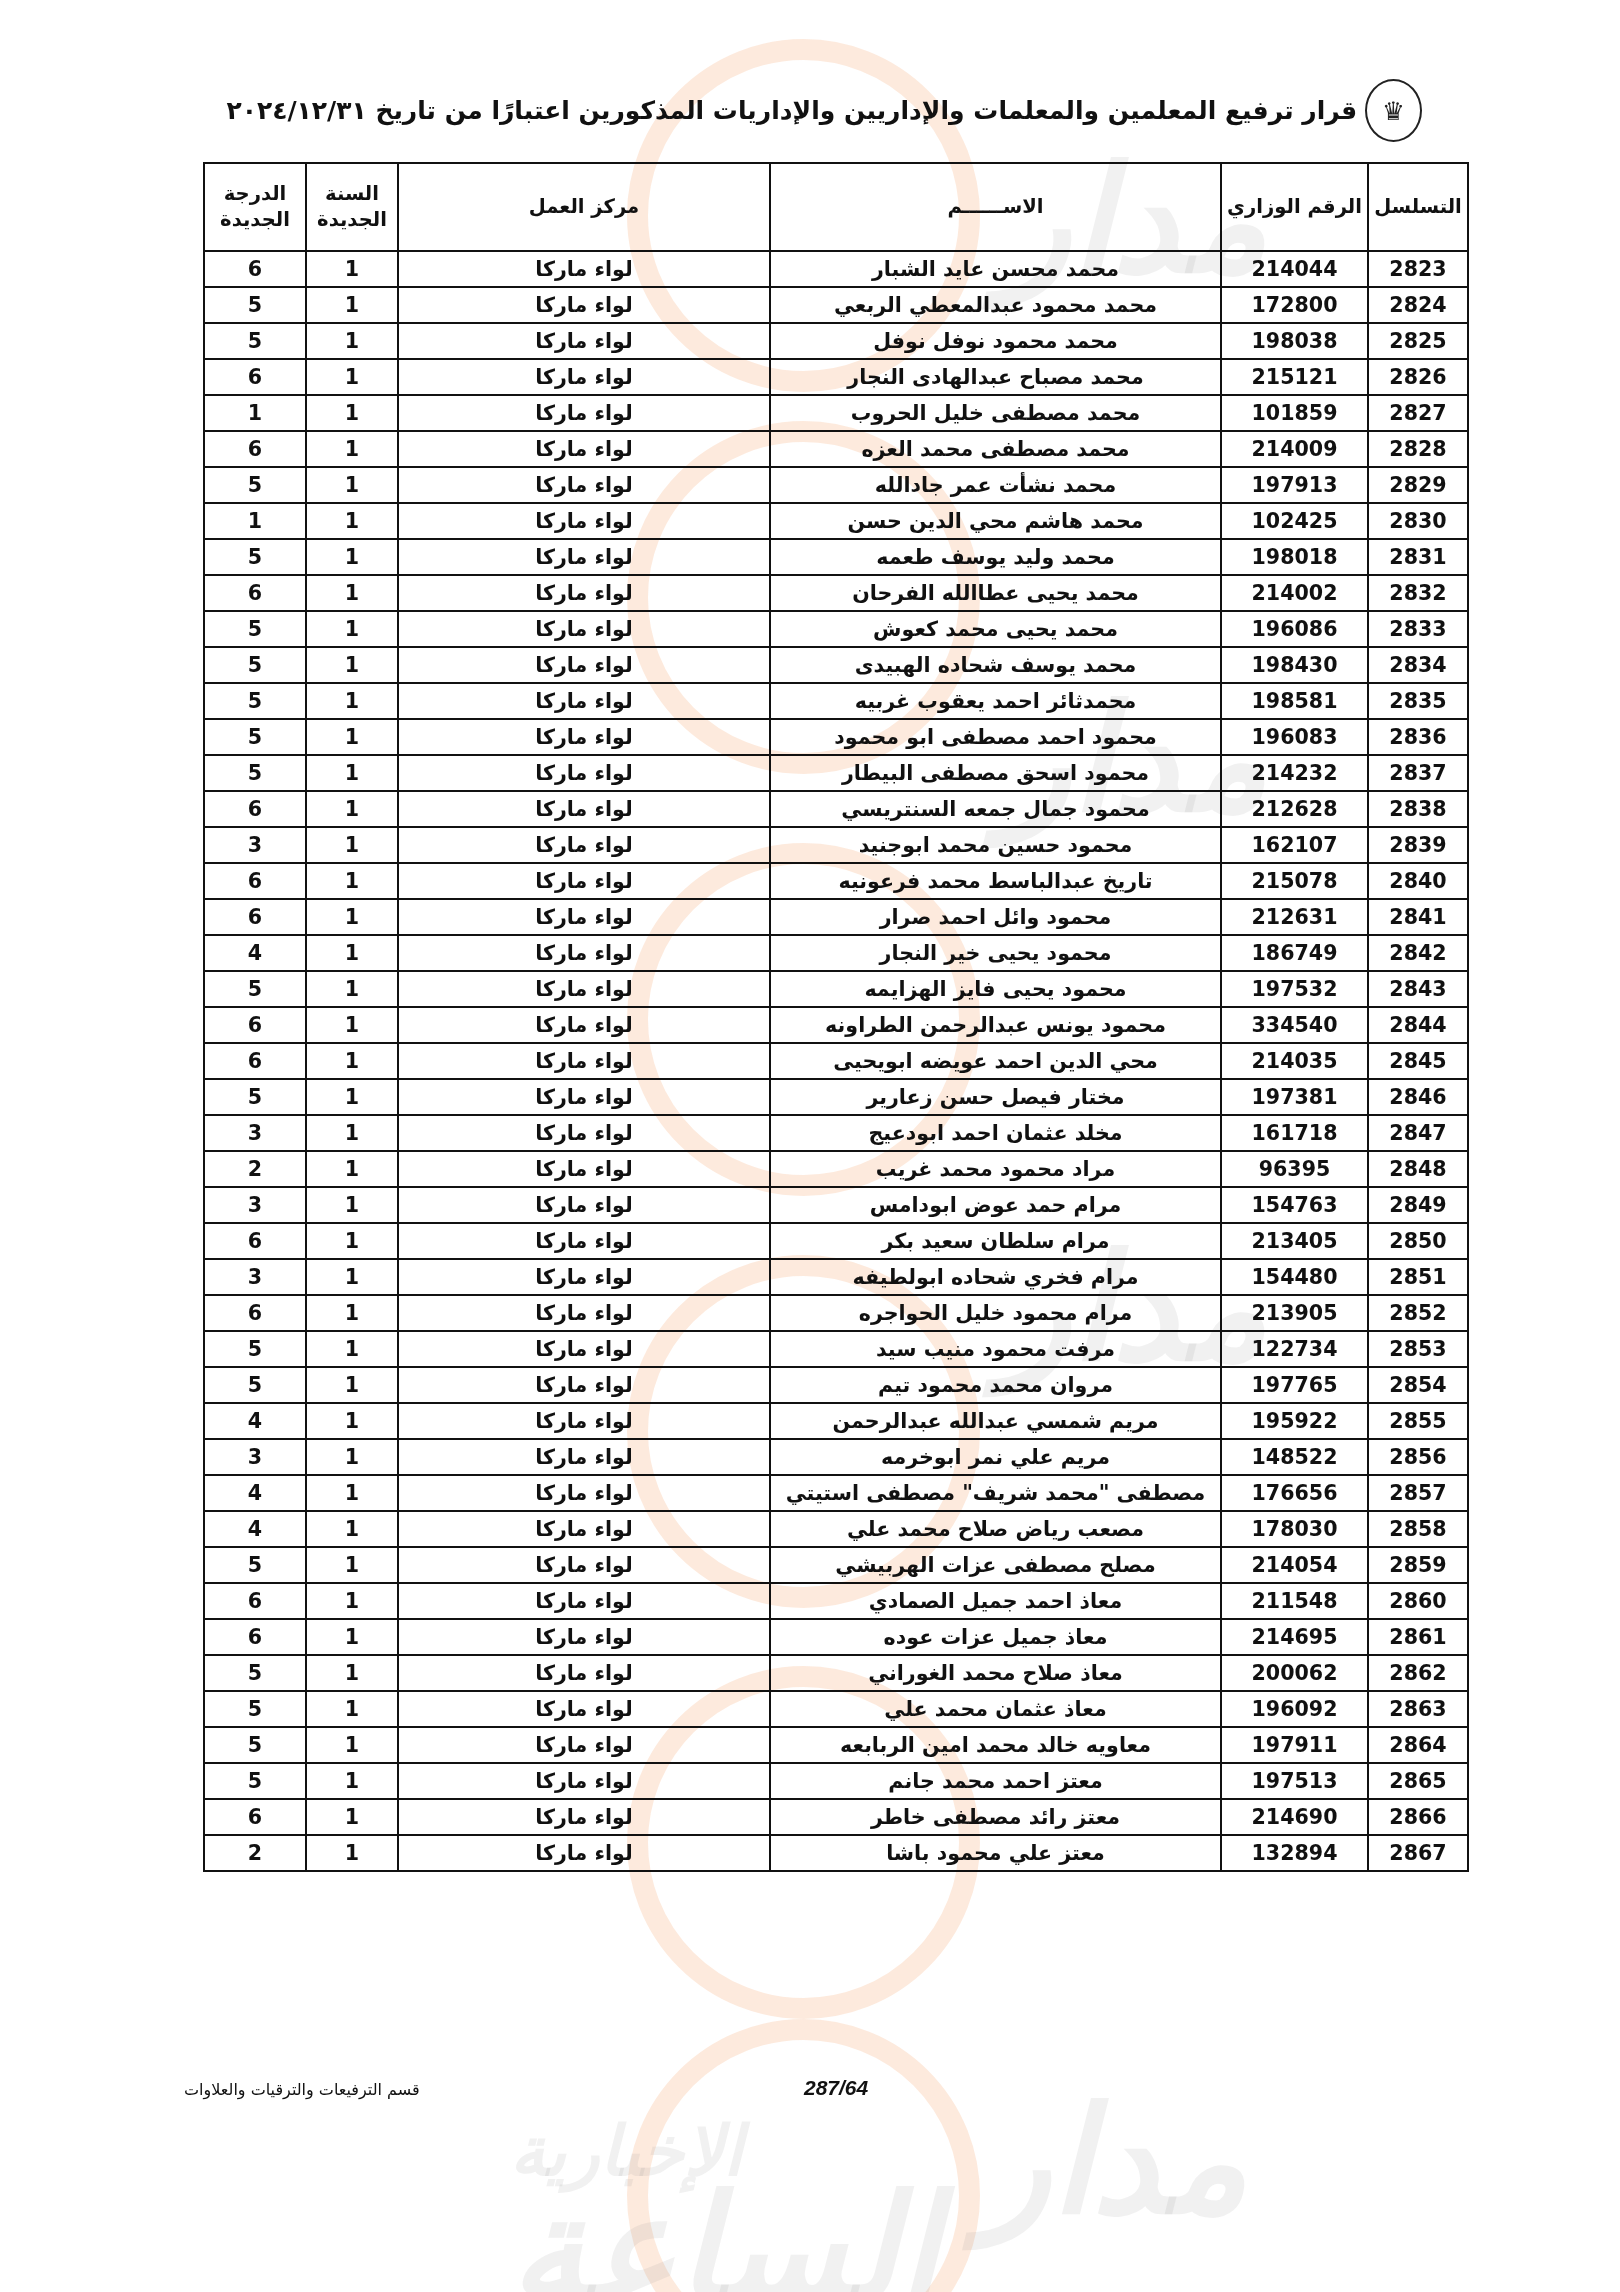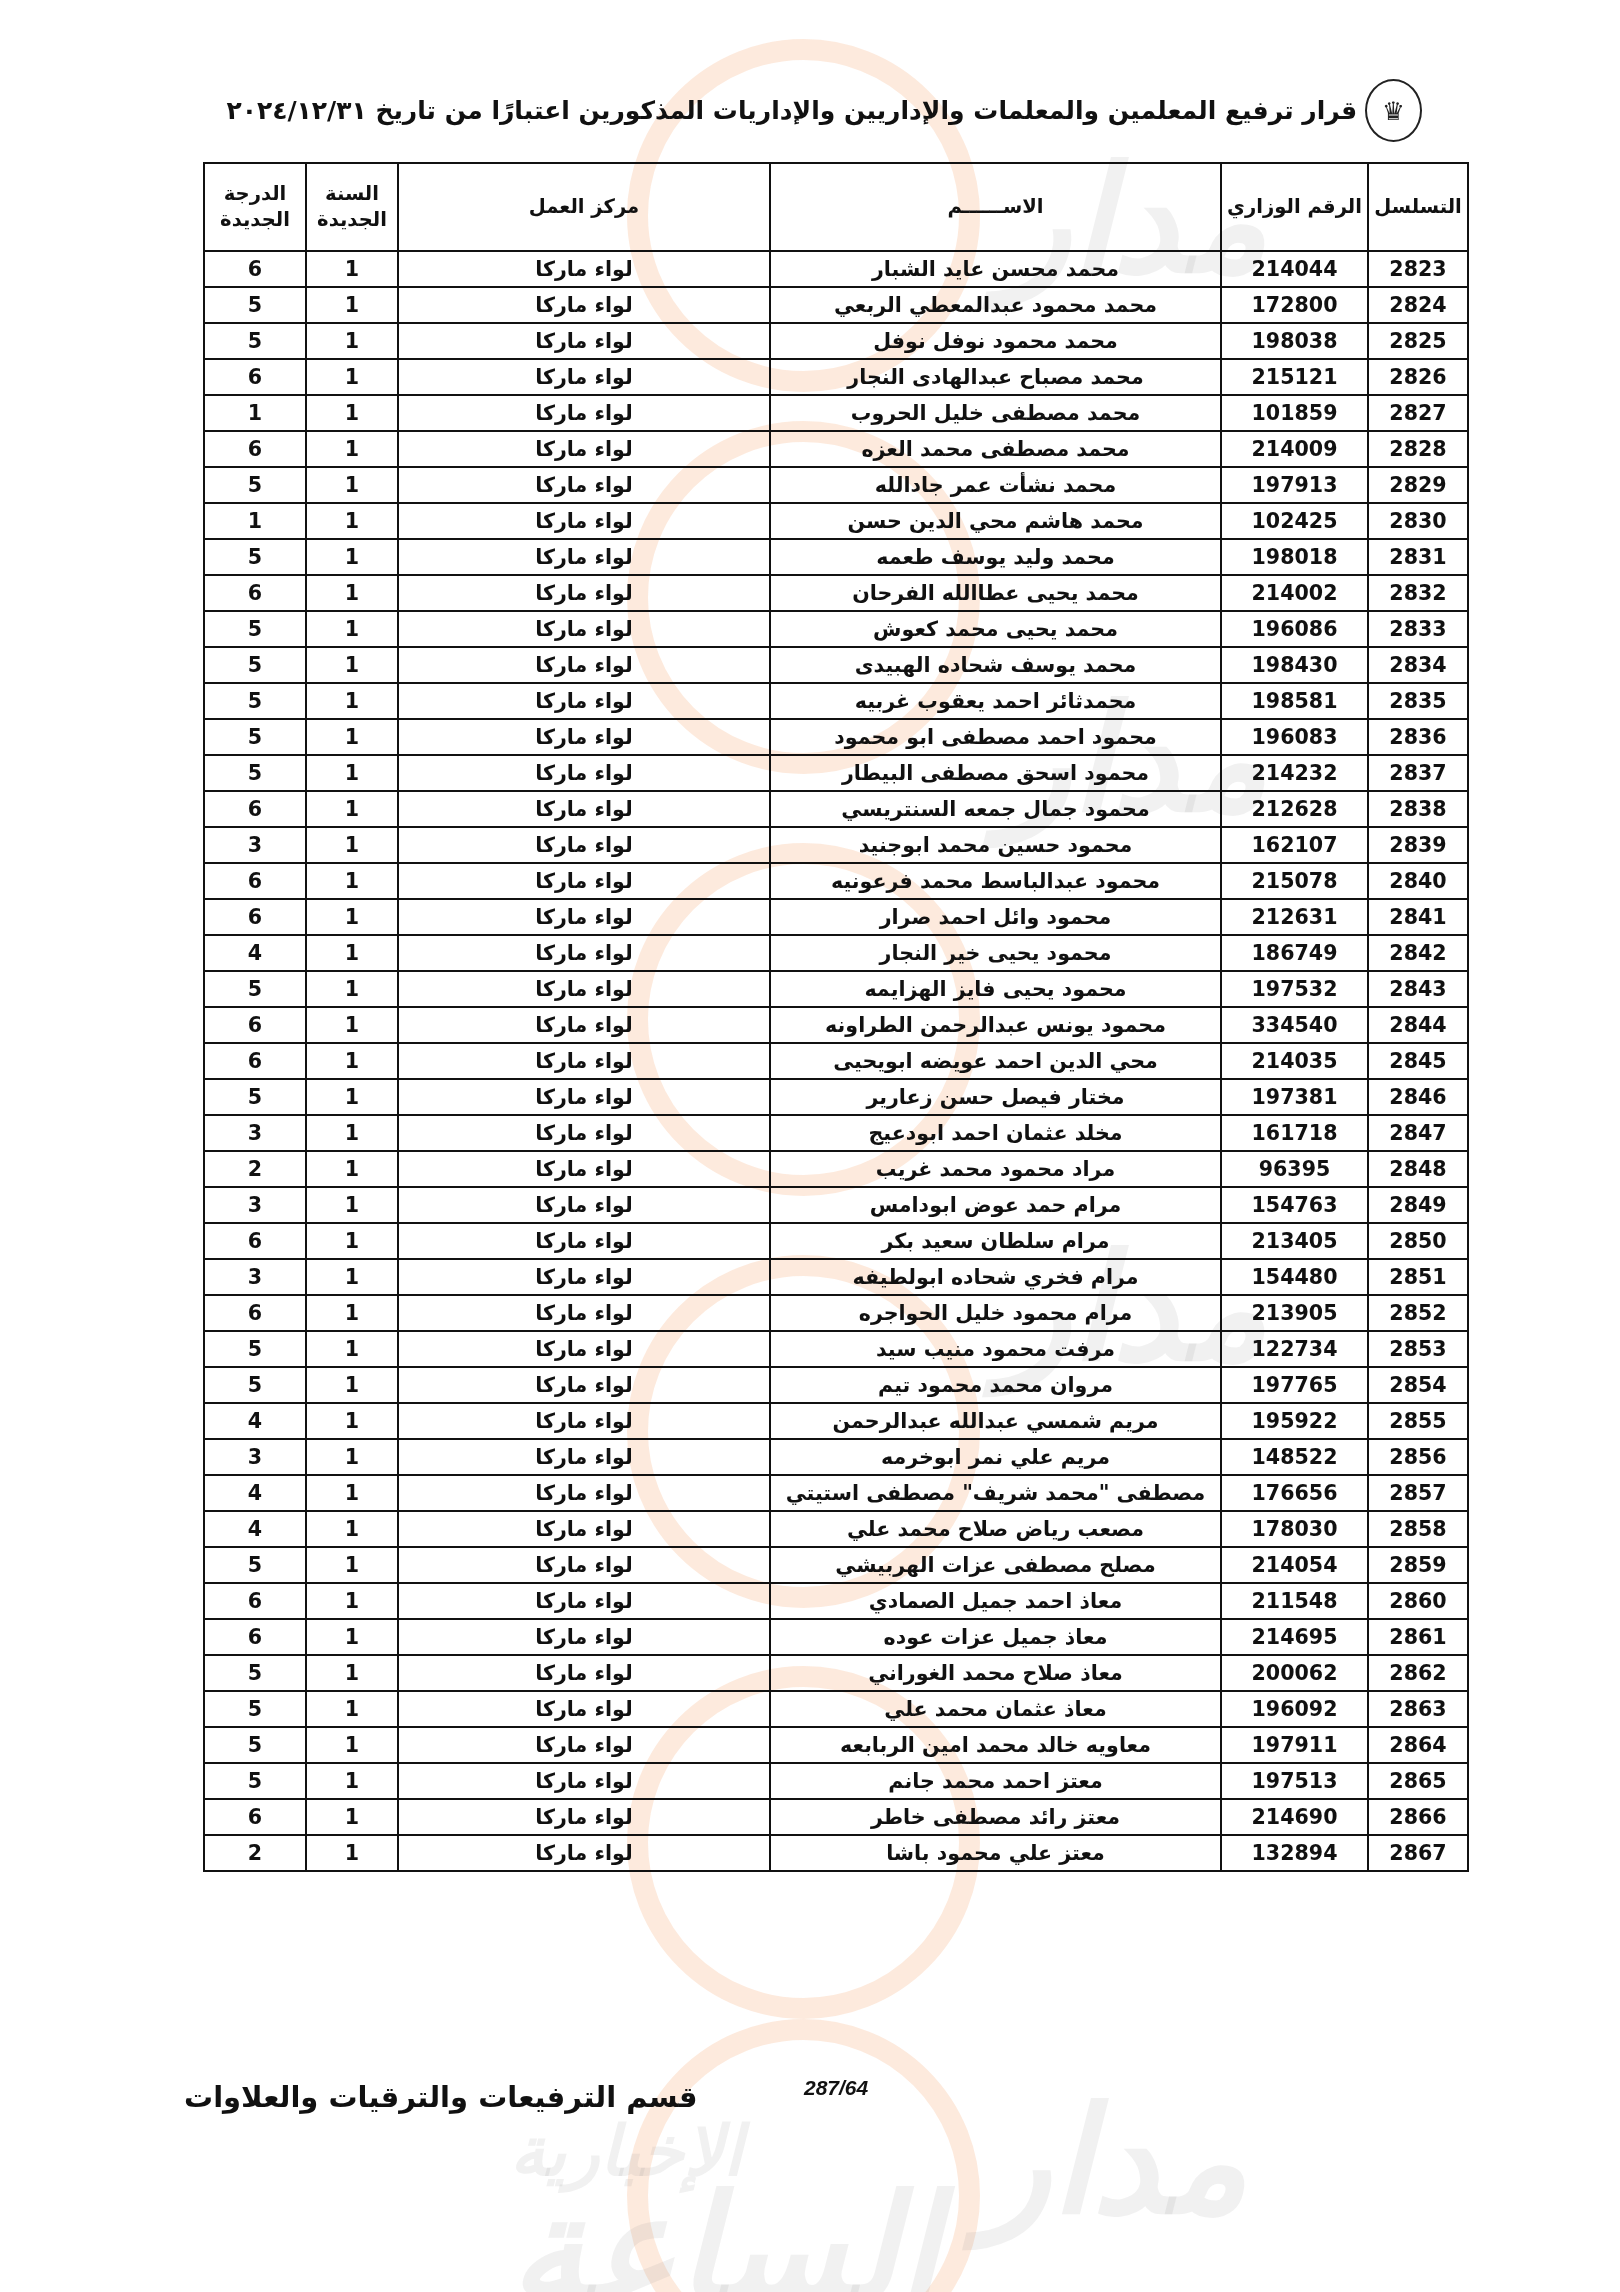--- a/index.html
+++ b/index.html
@@ -45,21 +45,21 @@
       font-family: "DejaVu Sans", sans-serif; font-weight: bold;
     }
     table.promo th { height: 86px; font-size: 19.6px; line-height: 1.35; }
     table.promo td { height: 34px; font-size: 20.6px; }
     td.num, td.seq { font-family: "Liberation Sans", sans-serif; font-size: 24.5px; }
     td.small { font-size: 21.6px; }
     td.name { font-size: 20.6px; }
     td.center { font-size: 19.6px; border-radius: 16px; }
     .footer-dept {
       position: absolute; top: 2080px; left: 184px;
-      font-weight: bold; font-size: 29px; white-space: nowrap;
+      font-weight: normal; font-size: 16px; white-space: nowrap;
     }
     .footer-page {
       position: absolute; top: 2076px; left: 804px;
       font-family: "Liberation Sans", sans-serif; font-weight: bold;
       font-size: 21px; direction: ltr; font-style: italic;
     }
   </style>
 </head>
 <body>
 
@@ -235,21 +235,21 @@
           <td class="seq">2839</td>
           <td class="num">162107</td>
           <td class="name">محمود حسين محمد ابوجنيد</td>
           <td class="center">لواء ماركا</td>
           <td class="small">1</td>
           <td class="small">3</td>
         </tr>
         <tr>
           <td class="seq">2840</td>
           <td class="num">215078</td>
-          <td class="name">محمود عبدالباسط محمد فرعونيه</td>
+          <td class="name">تاريخ عبدالباسط محمد فرعونيه</td>
           <td class="center">لواء ماركا</td>
           <td class="small">1</td>
           <td class="small">6</td>
         </tr>
         <tr>
           <td class="seq">2841</td>
           <td class="num">212631</td>
           <td class="name">محمود وائل احمد صرار</td>
           <td class="center">لواء ماركا</td>
           <td class="small">1</td>

